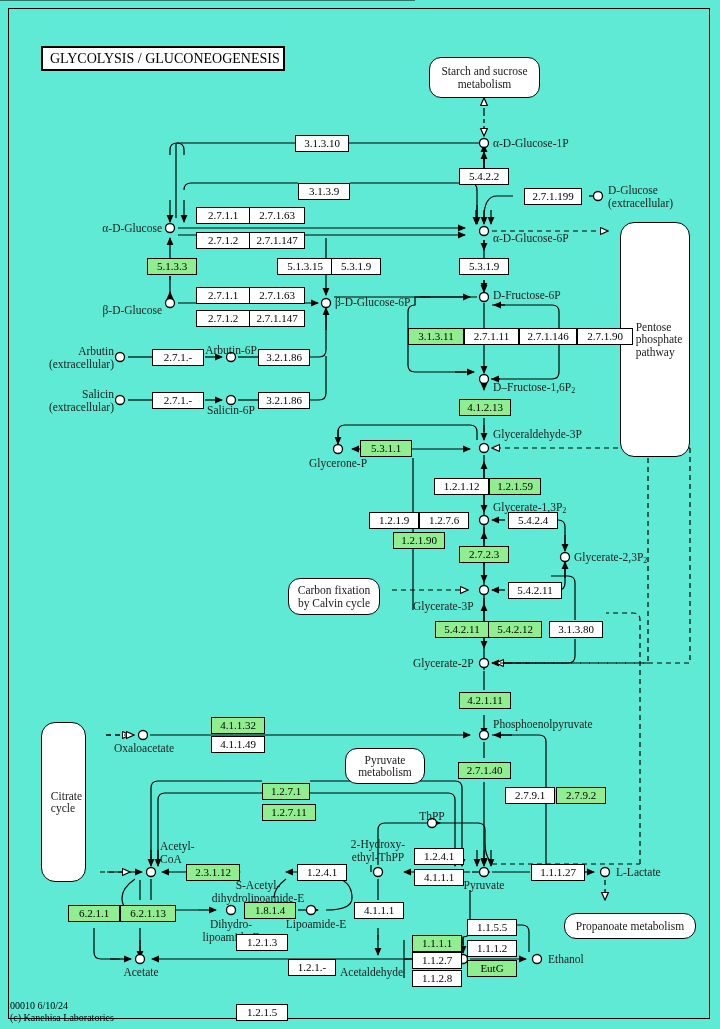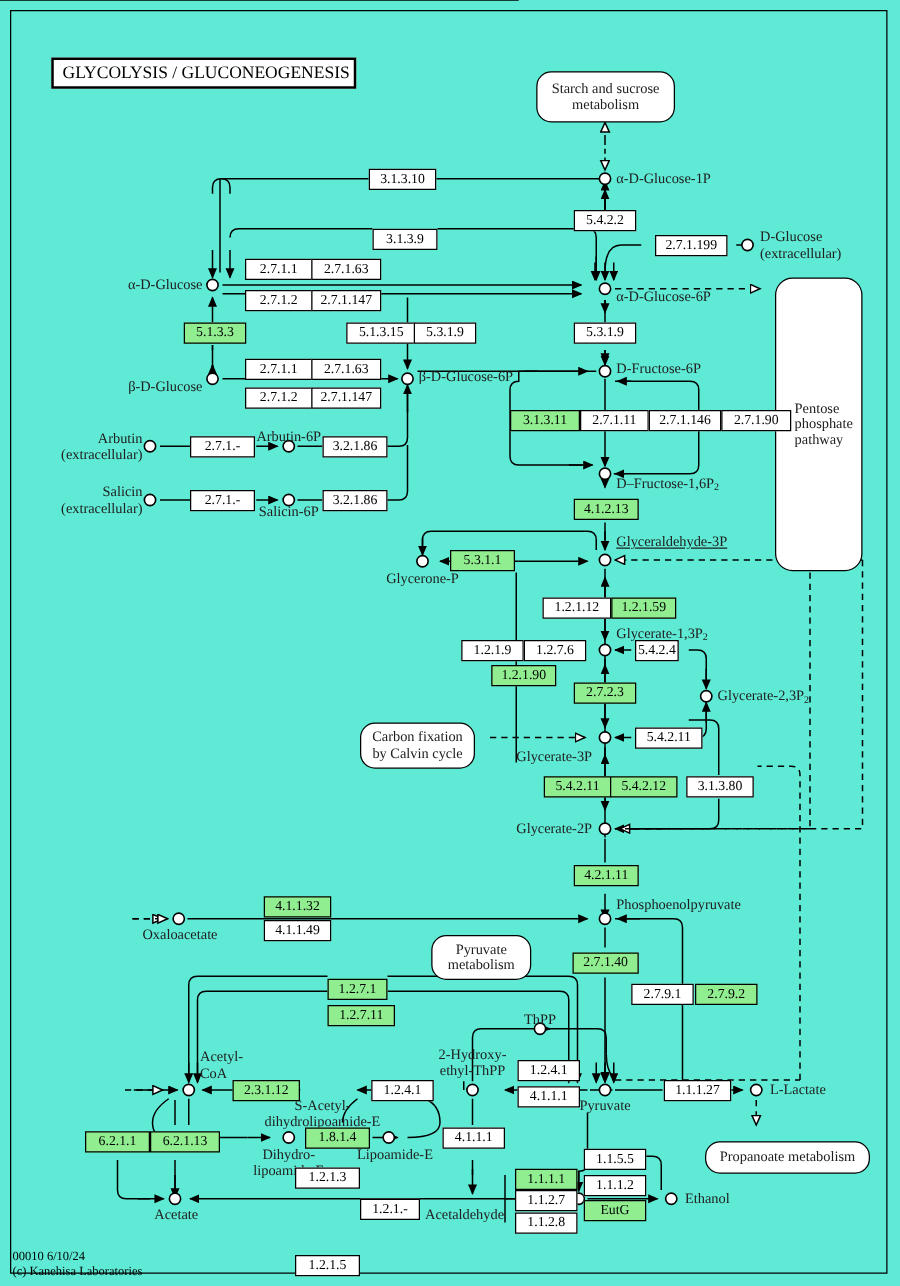--- a/index.html
+++ b/index.html
@@ -290,37 +290,40 @@
   </div>
   <div class="vbox" style="left:620px;top:222px;width:70px;height:235px;">
     <span style="padding-left:8px;">Pentose<br>phosphate<br>pathway</span>
   </div>
   <div class="rbox" style="left:288px;top:578px;width:92px;height:37px;">
     <span>Carbon fixation<br>by Calvin cycle</span>
   </div>
   <div class="rbox" style="left:345px;top:748px;width:80px;height:36px;">
     <span>Pyruvate<br>metabolism</span>
   </div>
+  <div class="vbox" style="left:41px;top:722px;width:45px;height:160px;">
+    <span style="padding-left:6px;">Citrate<br>cycle</span>
+  </div>
   <div class="rbox" style="left:564px;top:913px;width:132px;height:26px;">
     <span>Propanoate metabolism</span>
   </div>
 
   <div class="lbl" style="left:493px;top:137px;">α-D-Glucose-1P</div>
   <div class="lbl" style="left:608px;top:184px;">D-Glucose<br>(extracellular)</div>
   <div class="lbl r" style="left:88px;top:222px;width:74px;">α-D-Glucose</div>
   <div class="lbl" style="left:493px;top:232px;">α-D-Glucose-6P</div>
   <div class="lbl r" style="left:88px;top:304px;width:74px;">β-D-Glucose</div>
   <div class="lbl" style="left:335px;top:296px;">β-D-Glucose-6P</div>
   <div class="lbl" style="left:493px;top:289px;">D-Fructose-6P</div>
   <div class="lbl r" style="left:42px;top:345px;width:72px;">Arbutin<br>(extracellular)</div>
   <div class="lbl c" style="left:198px;top:344px;width:66px;">Arbutin-6P</div>
   <div class="lbl r" style="left:42px;top:388px;width:72px;">Salicin<br>(extracellular)</div>
   <div class="lbl c" style="left:198px;top:404px;width:66px;">Salicin-6P</div>
   <div class="lbl" style="left:493px;top:381px;">D–Fructose-1,6P<sub>2</sub></div>
-  <div class="lbl" style="left:493px;top:428px;text-decoration:underline;">Glyceraldehyde-3P</div>
+  <div class="lbl" style="left:493px;top:428px;">Glyceraldehyde-3P</div>
   <div class="lbl c" style="left:290px;top:457px;width:96px;text-align:center;">Glycerone-P</div>
   <div class="lbl" style="left:493px;top:501px;">Glycerate-1,3P<sub>2</sub></div>
   <div class="lbl" style="left:574px;top:551px;">Glycerate-2,3P<sub>2</sub></div>
   <div class="lbl" style="left:413px;top:600px;">Glycerate-3P</div>
   <div class="lbl" style="left:413px;top:657px;">Glycerate-2P</div>
   <div class="lbl" style="left:493px;top:718px;">Phosphoenolpyruvate</div>
   <div class="lbl c" style="left:102px;top:742px;width:84px;">Oxaloacetate</div>
   <div class="lbl" style="left:160px;top:840px;">Acetyl-<br>CoA</div>
   <div class="lbl c" style="left:178px;top:879px;width:160px;">S-Acetyl-<br>dihydrolipoamide-E</div>
   <div class="lbl c" style="left:400px;top:810px;width:64px;">ThPP</div>
@@ -357,21 +360,21 @@
   <div class="ec" style="left:464px;top:328px;width:55px;font-family:Liberation Serif, serif;">2.7.1.11</div>
   <div class="ec" style="left:519px;top:328px;width:58px;">2.7.1.146</div>
   <div class="ec" style="left:577px;top:328px;width:56px;">2.7.1.90</div>
   <div class="ec g" style="left:459px;top:399px;width:52px;">4.1.2.13</div>
   <div class="ec g" style="left:360px;top:440px;width:52px;">5.3.1.1</div>
   <div class="ec" style="left:434px;top:478px;width:55px;">1.2.1.12</div>
   <div class="ec g" style="left:489px;top:478px;width:52px;">1.2.1.59</div>
   <div class="ec" style="left:369px;top:512px;width:50px;">1.2.1.9</div>
   <div class="ec" style="left:419px;top:512px;width:50px;">1.2.7.6</div>
   <div class="ec g" style="left:393px;top:532px;width:52px;">1.2.1.90</div>
-  <div class="ec" style="left:508px;top:512px;width:35px;">5.4.2.4</div>
+  <div class="ec" style="left:508px;top:512px;width:50px;">5.4.2.4</div>
   <div class="ec g" style="left:459px;top:546px;width:50px;">2.7.2.3</div>
   <div class="ec" style="left:508px;top:582px;width:54px;">5.4.2.11</div>
 
   <div class="ec g" style="left:435px;top:621px;width:54px;">5.4.2.11</div>
   <div class="ec g" style="left:488px;top:621px;width:54px;">5.4.2.12</div>
   <div class="ec" style="left:549px;top:621px;width:54px;">3.1.3.80</div>
   <div class="ec g" style="left:459px;top:692px;width:52px;">4.2.1.11</div>
   <div class="ec g" style="left:211px;top:717px;width:54px;">4.1.1.32</div>
   <div class="ec" style="left:211px;top:736px;width:54px;">4.1.1.49</div>
   <div class="ec g" style="left:458px;top:762px;width:53px;">2.7.1.40</div>

